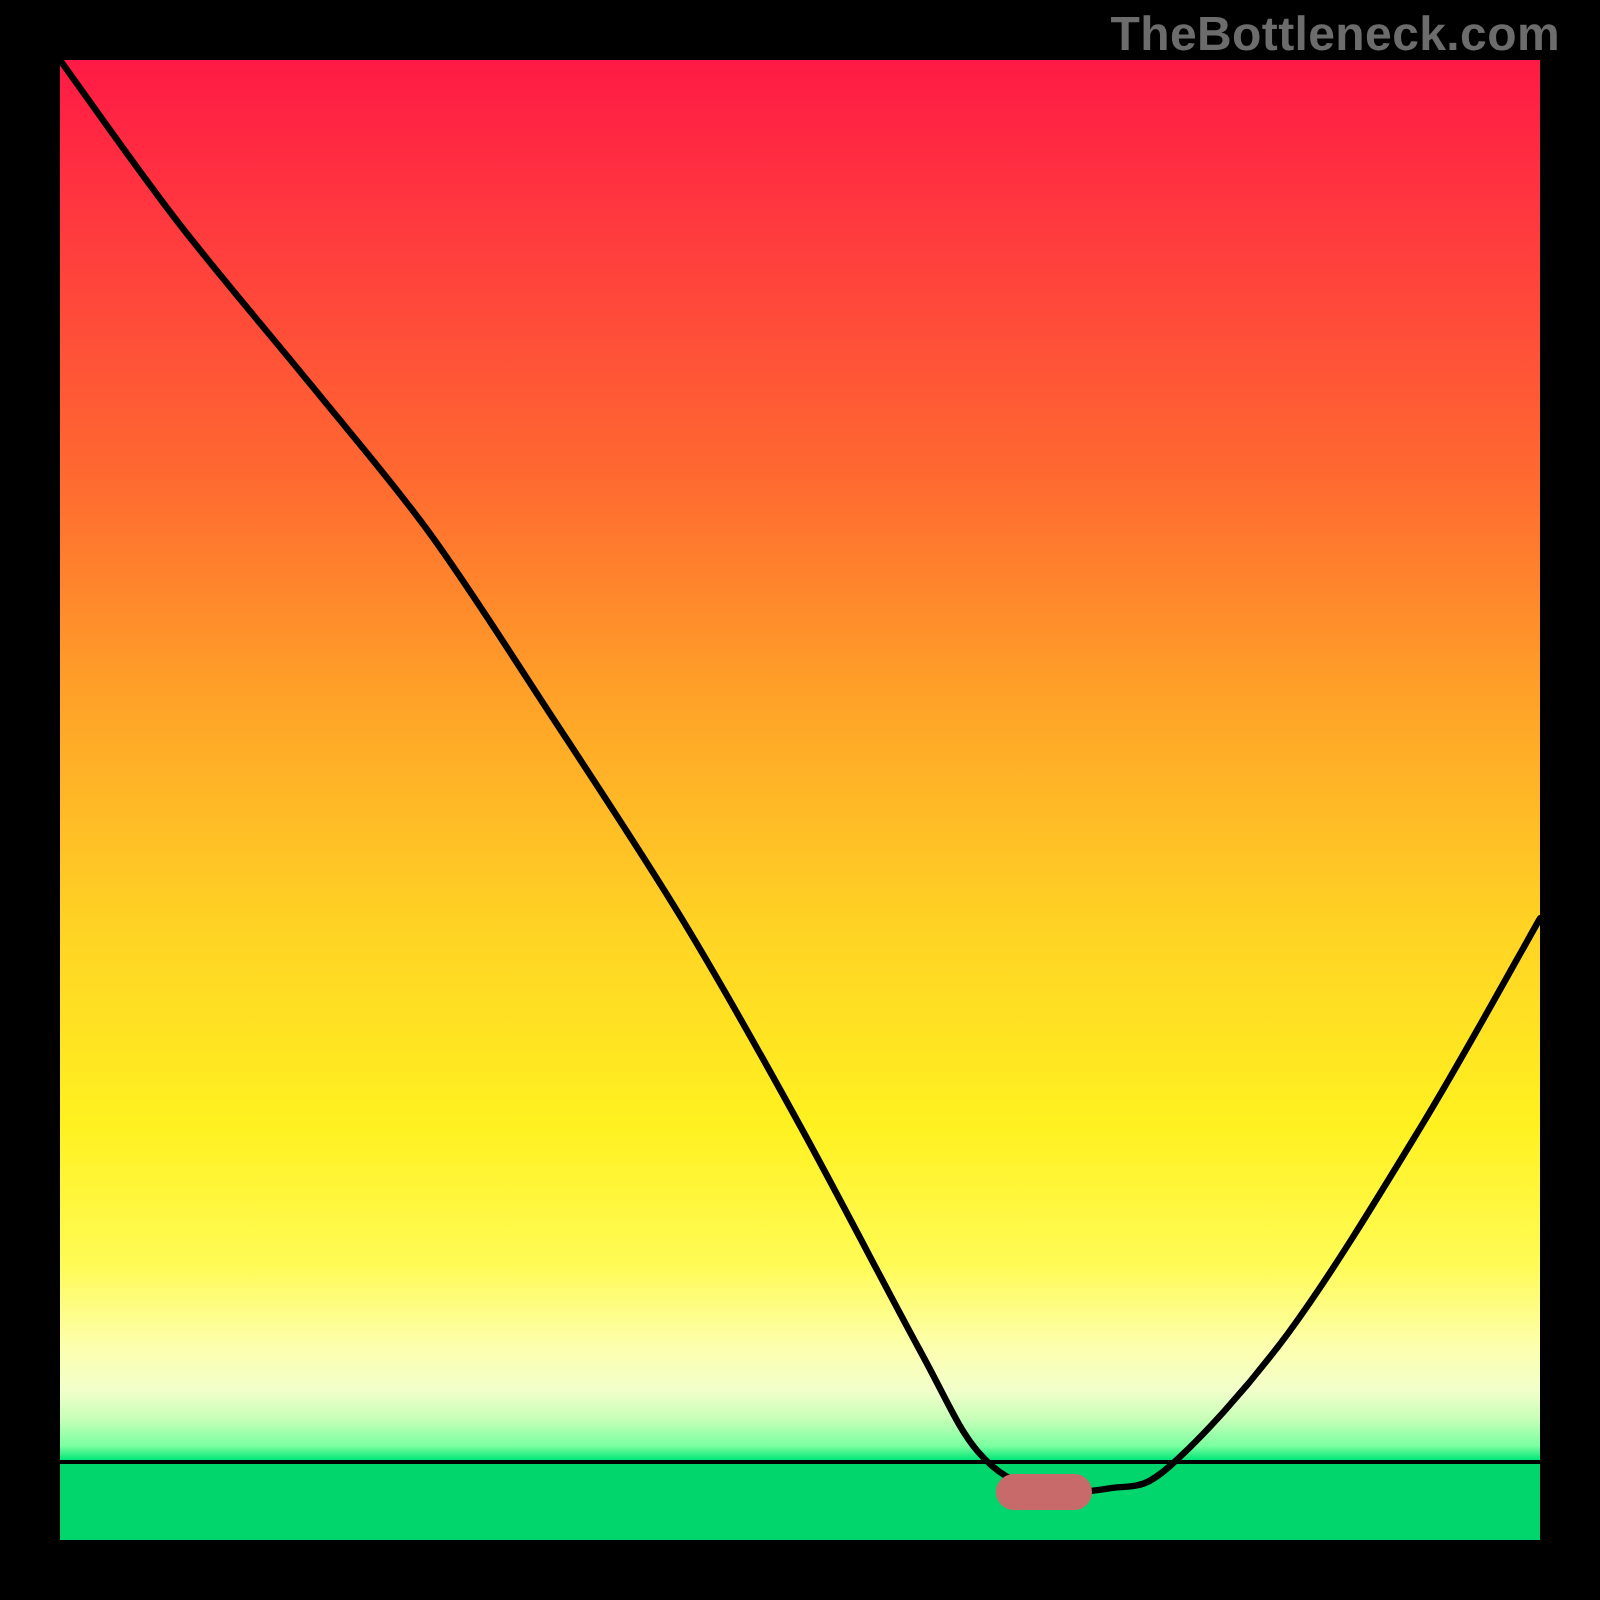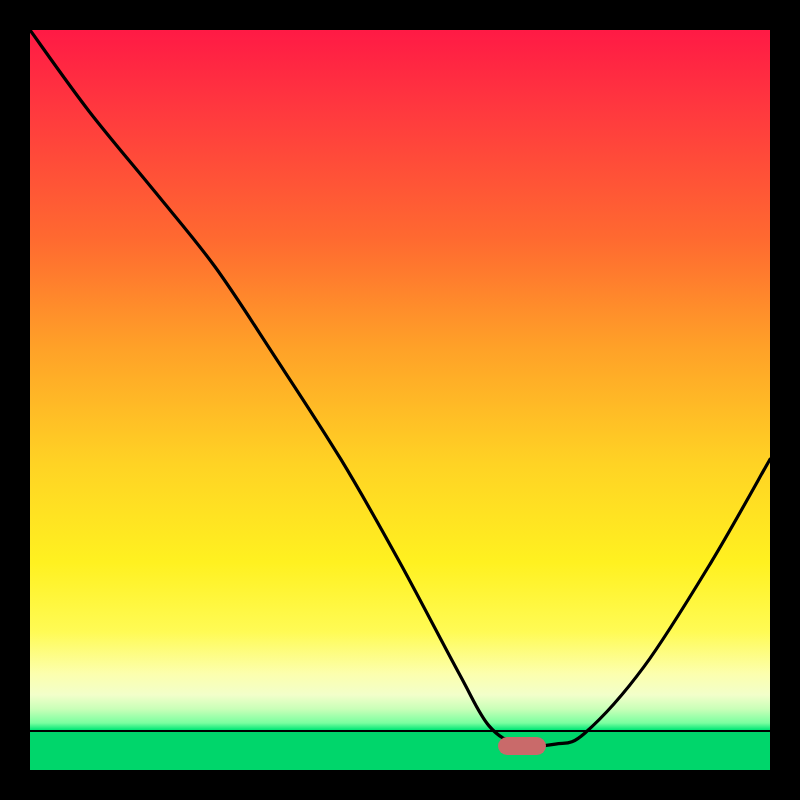--- a/index.html
+++ b/index.html
@@ -71,20 +71,21 @@
     height: 18px;
     border-radius: 9px;
     background: #c96a6a;
     transform: translate(-50%, -50%);
   }
 </style>
 </head>
 <body>
 
 <div class="frame">
+  <div class="watermark">TheBottleneck.com</div>
 
   <div class="plot">
     <div class="gradient">
       <div class="main"></div>
       <div class="green"></div>
     </div>
 
     <svg class="curve" viewBox="0 0 740 740" preserveAspectRatio="none">
       <path d="M 0.0 0.0 C 9.9 13.6, 38.2 54.3, 59.2 81.4 C 80.2 108.5, 104.8 136.9, 125.8 162.8 C 146.8 188.7, 165.3 209.7, 185.0 236.8 C 204.7 263.9, 223.2 293.5, 244.2 325.6 C 265.2 357.7, 289.8 394.7, 310.8 429.2 C 331.8 463.7, 350.3 497.0, 370.0 532.8 C 389.7 568.6, 414.4 616.7, 429.2 643.8 C 444.0 670.9, 448.9 683.9, 458.8 695.6 C 468.7 707.3, 477.3 711.0, 488.4 714.1 C 499.5 717.2, 514.3 716.0, 525.4 714.1 C 536.5 712.3, 540.2 716.0, 555.0 703.0 C 569.8 690.0, 593.2 664.8, 614.2 636.4 C 635.2 608.0, 659.8 567.3, 680.8 532.8 C 701.8 498.3, 730.1 446.5, 740.0 429.2" fill="none" stroke="#000" stroke-width="3.2" stroke-linecap="round" stroke-linejoin="round"></path>
     </svg>

